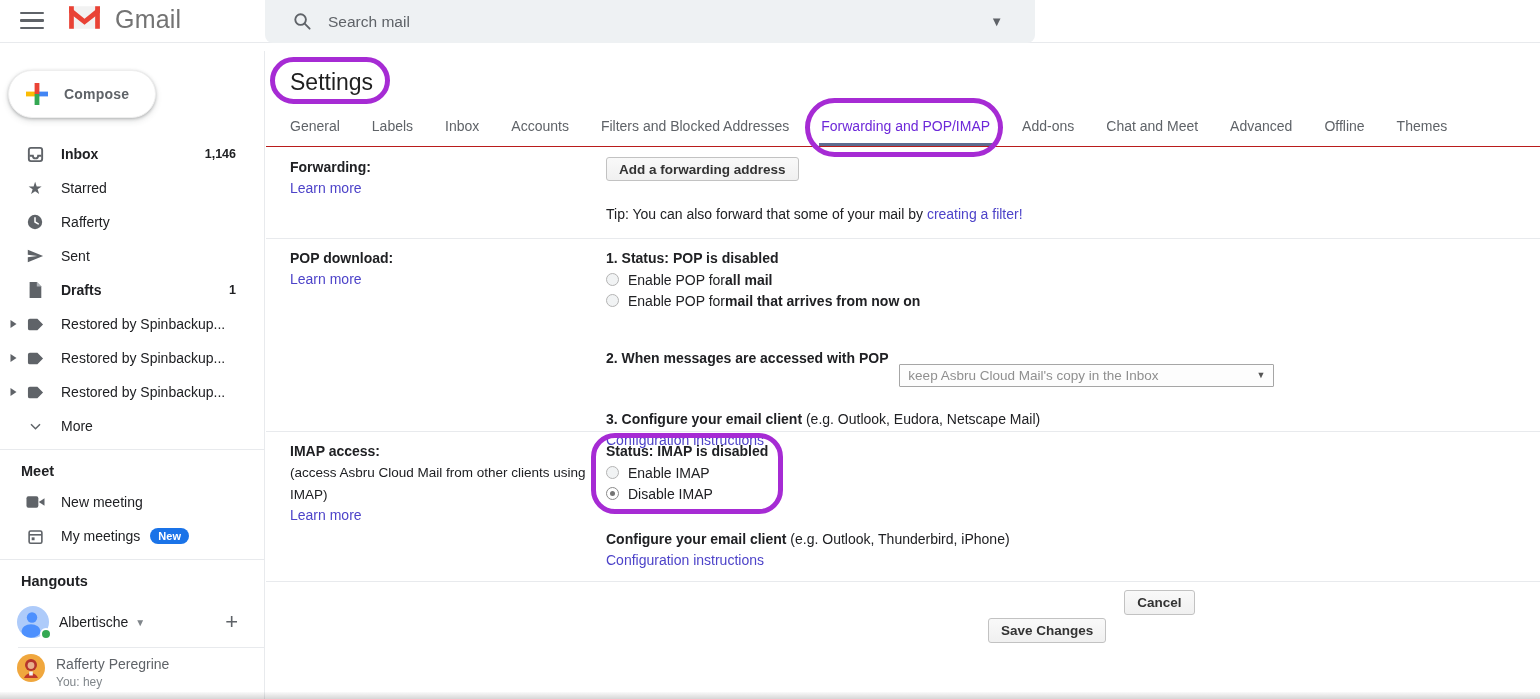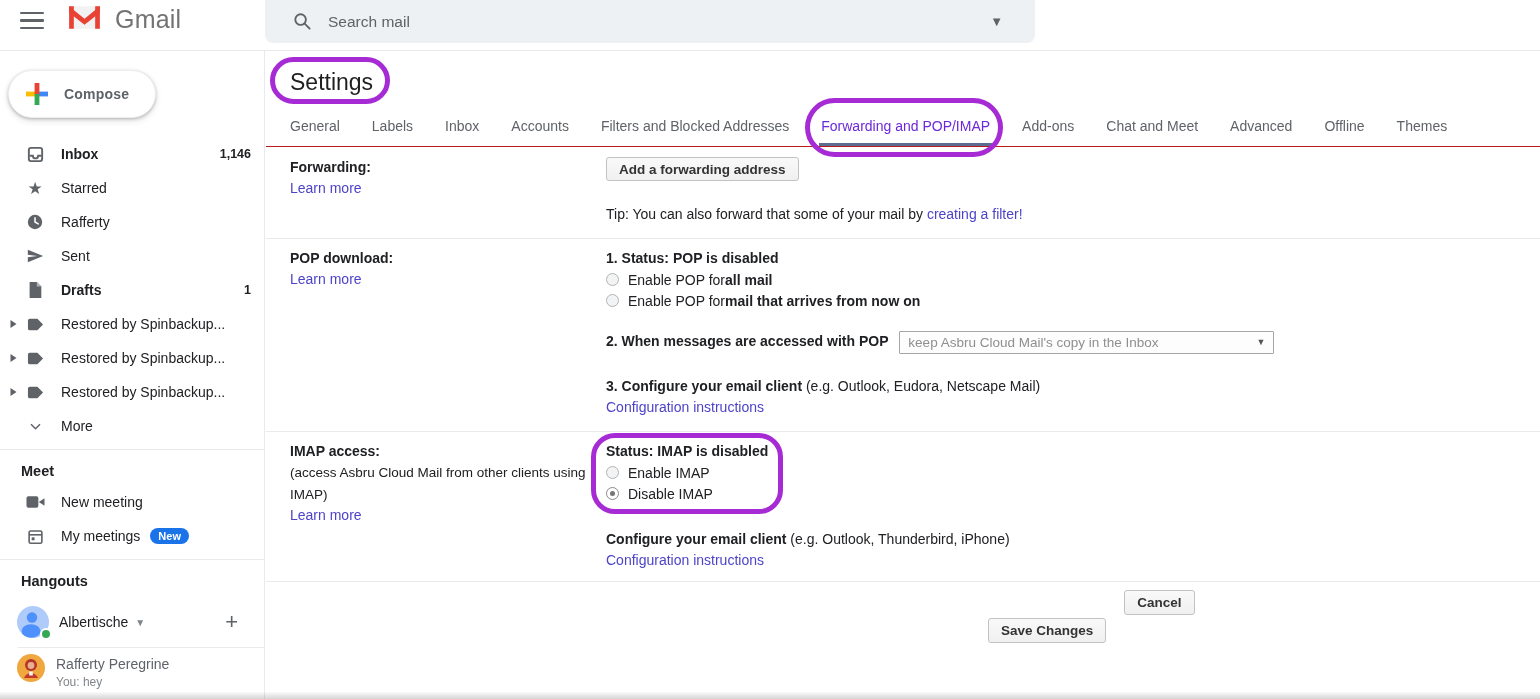--- a/index.html
+++ b/index.html
@@ -2,21 +2,21 @@
 <html><head>
 <meta charset="utf-8">
 <style>
   * { margin:0; padding:0; box-sizing:border-box; }
   html,body { width:1540px; height:699px; overflow:hidden; background:#fff;
     font-family:"Liberation Sans", sans-serif; color:#202124; }
   .link { color:#4d43c9; cursor:pointer; }
   .bold { font-weight:700; }
 
   
-  #header { position:absolute; left:0; top:0; width:1540px; height:51px; background:#fff;
+  #header { position:absolute; left:0; top:0; width:1540px; height:43px; background:#fff;
     border-bottom:1px solid #e8eaed; }
   #hamburger { position:absolute; left:20px; top:12px; width:24px; height:18px; cursor:pointer; }
   #hamburger div { height:2.4px; background:#5f6368; margin-bottom:5px; border-radius:1px; }
   #logo { position:absolute; left:64px; top:2px; display:flex; align-items:center; gap:10px; }
   #logo .app-name { font-size:25px; color:#737373; letter-spacing:.2px; }
   #searchbar { position:absolute; left:265px; top:0; width:770px; height:43px;
     background:#eef1f3; border-radius:0 0 8px 8px; display:flex; align-items:center; }
   #searchbar svg { margin-left:28px; }
   #search-input { flex:1; border:none; outline:none; background:transparent; font-size:15.5px;
     color:#5f6368; margin-left:16px; font-family:"Liberation Sans", sans-serif; }
@@ -31,21 +31,21 @@
     display:flex; align-items:center; cursor:pointer; }
   #compose svg { margin-left:17px; }
   #compose .compose-label { margin-left:16px; font-size:14px; font-weight:700; color:#5f6368; letter-spacing:.2px; }
   #nav { position:absolute; top:86px; left:0; width:100%; }
   .nav-item { position:relative; height:34px; display:flex; align-items:center; padding-left:25px;
     cursor:pointer; border-radius:0 17px 17px 0; }
   .nav-item .nav-icon { width:20px; height:20px; display:flex; align-items:center; justify-content:center;
     color:#5f6368; }
   .nav-item .nav-label { margin-left:16px; font-size:14px; color:#202124; white-space:nowrap; }
   .nav-item.bold .nav-label, .nav-item.bold .nav-count { font-weight:700; }
-  .nav-item .nav-count { position:absolute; right:13px; font-size:12.5px; color:#202124; }
+  .nav-item .nav-count { position:absolute; right:28px; font-size:12.5px; color:#202124; }
   .nav-arrow { position:absolute; left:8px; width:12px; height:12px; display:flex; align-items:center; }
   .star-glyph { font-size:17px; color:#5f6368; line-height:1; }
   .section-divider { border-top:1px solid #e8eaed; margin-top:6px; }
   .side-header { padding:13px 0 6px 21px; font-size:14.5px; font-weight:700; color:#202124; }
   .badge-new { background:#1a73e8; color:#fff; font-size:11px; padding:2px 8px; border-radius:10px;
     margin-left:10px; font-weight:700; }
   #hangouts-user { position:absolute; top:551px; left:0; width:100%; height:40px; display:flex;
     align-items:center; cursor:pointer; }
   .avatar-wrap { position:relative; margin-left:17px; width:32px; height:32px; }
   .presence-dot { position:absolute; right:-3px; bottom:-2px; width:12px; height:12px; background:#34a853;
@@ -92,21 +92,21 @@
     padding:0 12px; font-size:13.5px; font-weight:700; color:#333; cursor:pointer;
     font-family:"Liberation Sans", sans-serif; }
   .radio-line { display:flex; align-items:center; height:21px; font-size:14px; }
   .radio { width:13px; height:13px; border-radius:50%; border:1px solid #b4b4b4; background:#f1f3f4;
     margin-right:9px; flex-shrink:0; cursor:pointer; position:relative; }
   .radio.selected { background:#fff; border-color:#8a8a8a; }
   .radio.selected::after { content:''; position:absolute; left:3px; top:3px; width:5px; height:5px;
     border-radius:50%; background:#757575; }
   .select-box { display:inline-flex; align-items:center; justify-content:space-between; width:375px;
     height:23px; border:1px solid #a6a6a6; background:#fdfdfd; vertical-align:middle; margin-left:7px;
-    padding:0 8px; font-size:13.5px; color:#8f8f8f; cursor:pointer; border-radius:1px; }
+    padding:0 8px; font-size:13.5px; color:#8f8f8f; cursor:pointer; border-radius:1px;margin-top:33px; }
   .select-box .caret { color:#555; font-size:9px; }
   .gap20 { height:20px; } .gap14 { height:25px; }
   #imap-status-block { position:relative; display:inline-block; }
   #page-bottom { position:absolute; left:0; bottom:0; width:1540px; height:7px;
     background:linear-gradient(180deg, rgba(0,0,0,0.02), rgba(0,0,0,0.16)); }
 </style>
 </head>
 <body>
 
 <div id="header">

